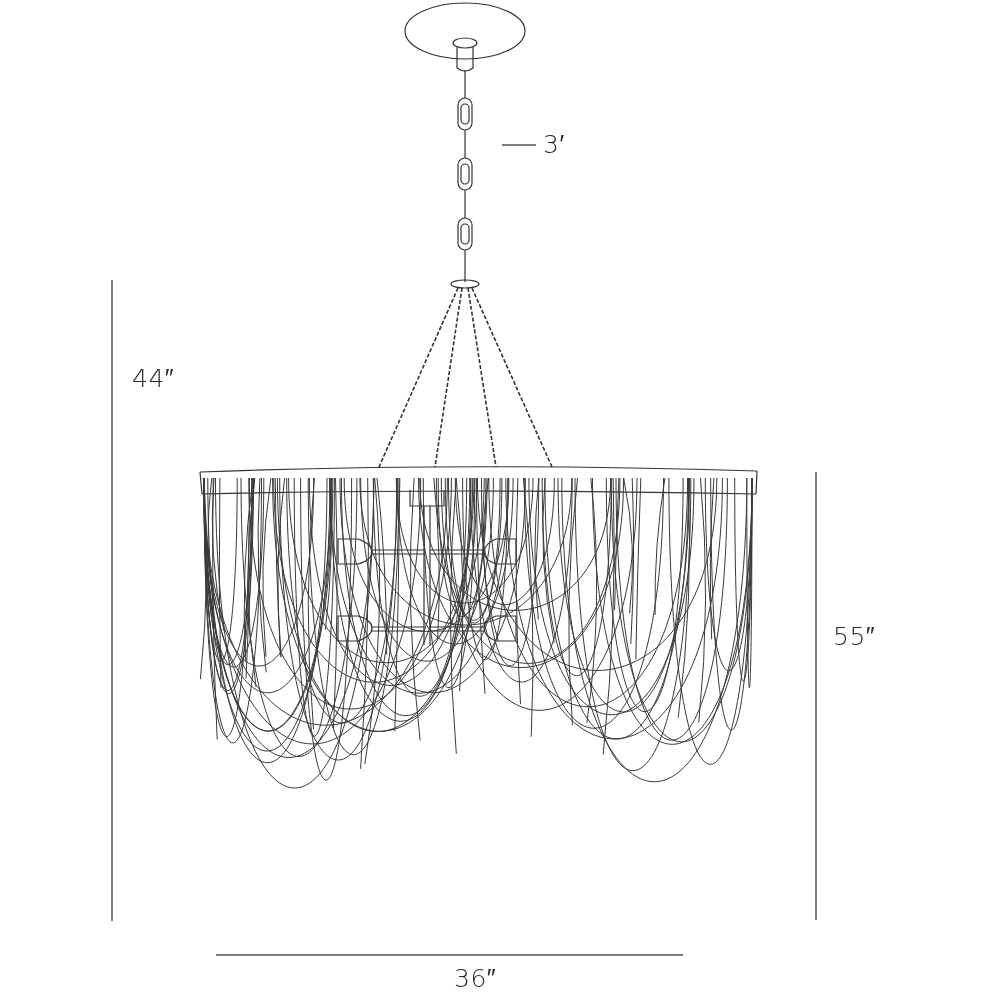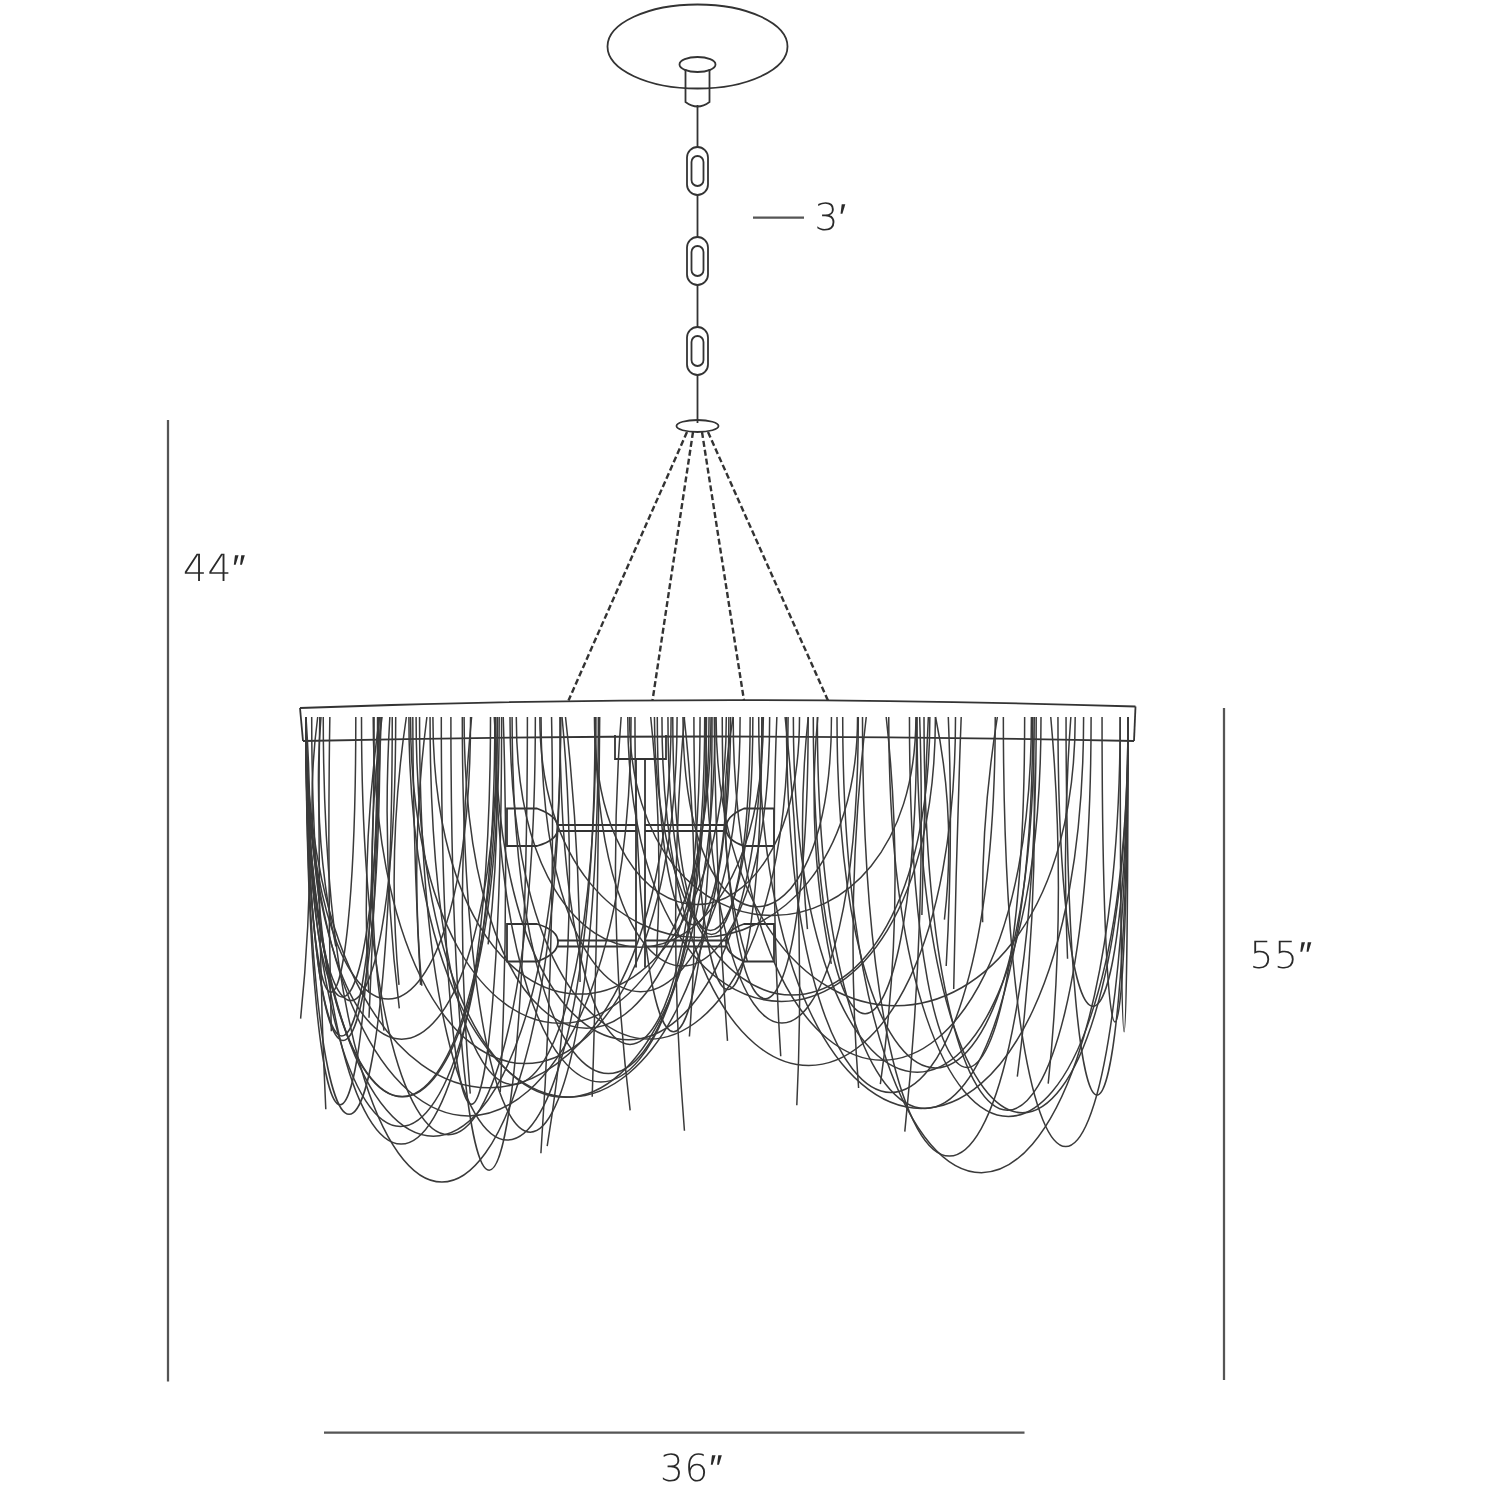--- a/index.html
+++ b/index.html
@@ -182,16 +182,16 @@
 
     <g stroke="#555" stroke-width="1.5">
       <line x1="112" y1="280" x2="112" y2="921"></line>
       <line x1="816" y1="472" x2="816" y2="920"></line>
       <line x1="216" y1="955" x2="683" y2="955"></line>
       <line x1="502" y1="145" x2="536" y2="145"></line>
     </g>
   </svg>
 
   <div class="dim-label" style="left:543px; top:130px;">3′</div>
-  <div class="dim-label" style="left:122px; top:364px;">44″</div>
+  <div class="dim-label" style="left:132px; top:364px;">44″</div>
   <div class="dim-label" style="left:833px; top:622px;">55″</div>
-  <div class="dim-label" style="left:440px; top:964px;">36″</div>
+  <div class="dim-label" style="left:454px; top:964px;">36″</div>
 </div>
 
 </body></html>

